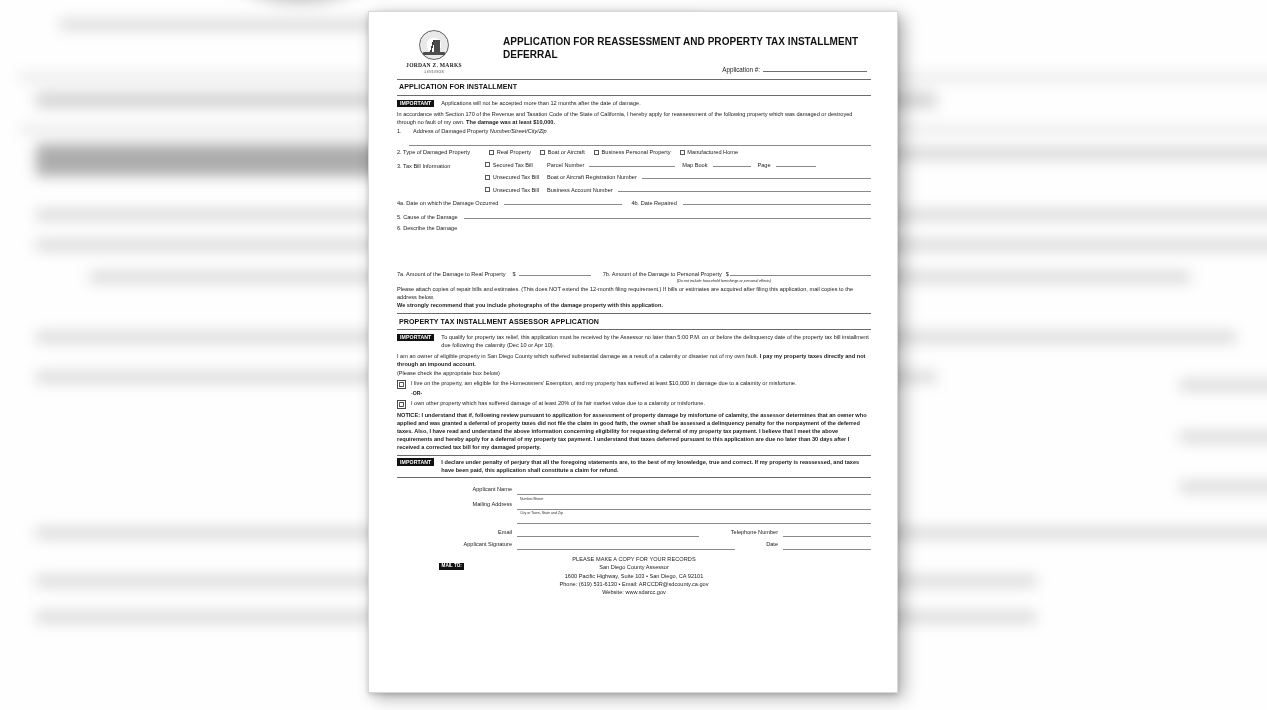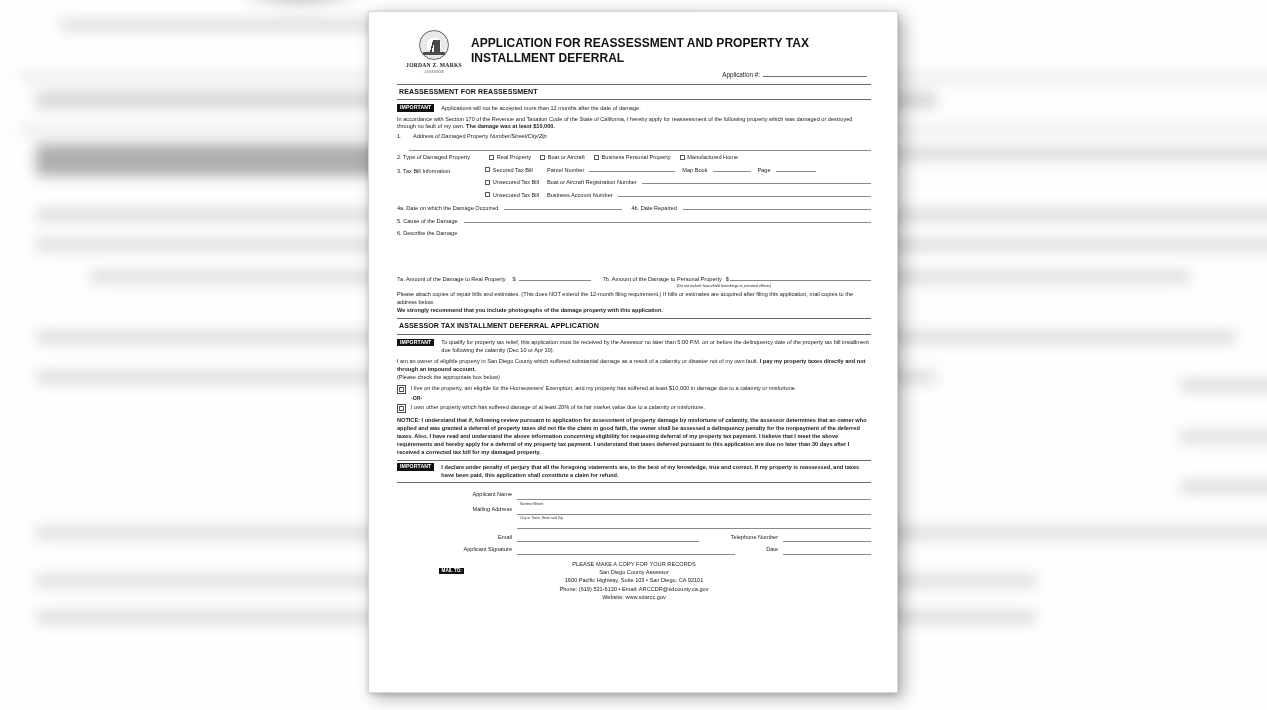--- a/index.html
+++ b/index.html
@@ -112,22 +112,22 @@
   }
   .assessor-sub {
     font-family: "Liberation Serif", serif;
     font-size: 3.3px;
     letter-spacing: .5px;
     color: #333;
     margin-top: .5px;
   }
   .hdr-txt { flex: 1; padding-top: 8px; }
   .title1 {
-    font-weight: 700; font-size: 12px; letter-spacing: .04px;
-    color: #111; line-height: 1.25;
+    font-weight: 700; font-size: 10px; letter-spacing: .04px;
+    color: #111; line-height: 1.25; margin-left: 32px;
   }
   .title2 {
     font-weight: 700; font-size: 7.2px; color: #111;
     line-height: 1.3; margin-top: .5px;
   }
   .appnum {
     margin-top: 4px;
     text-align: right;
     font-size: 6.3px;
     display: flex; justify-content: flex-end; align-items: baseline;
@@ -266,21 +266,21 @@
         </div>
         <div class="hdr-txt">
           <div class="title1">APPLICATION FOR REASSESSMENT AND PROPERTY TAX INSTALLMENT DEFERRAL</div>
           <div class="appnum">
             <span>Application #:</span>
             <span class="fill"></span>
           </div>
         </div>
       </div>
 
-      <div class="secbar">REASSESSMENT FOR REASSESSMENT</div>
+      <div class="secbar">APPLICATION FOR INSTALLMENT</div>
 
       <div class="imp-row">
         <span class="important-badge">IMPORTANT</span>
         <span class="imp-body">Applications will not be accepted more than 12 months after the date of damage.</span>
       </div>
 
       <p class="para"><span>In accordance with Section 170 of the Revenue and Taxation Code of the State of California, I hereby apply for reassessment of the following property which was damaged or destroyed through no fault of my own.</span> <span class="b">The damage was at least $10,000.</span></p>
 
       <div class="numline">
         <span class="n">1.</span>
@@ -346,21 +346,21 @@
         <span class="u" style="width:72px; margin-left:3px;"></span>
         <span style="margin-left:12px;">7b. Amount of the Damage to Personal Property</span>
         <span style="margin-left:4px;">$</span>
         <span class="u" style="flex:1; margin-left:1px;"></span>
       </div>
       <div style="text-align:center; font-size:3.7px; font-style:italic; margin-top:.6px; padding-left:180px;">(Do not include household furnishings or personal effects)</div>
 
       <p class="para" style="margin-top:1.4px;">Please attach copies of repair bills and estimates.  (This does NOT extend the 12-month filing requirement.)  If bills or estimates are acquired after filing this application, mail copies to the address below.</p>
       <p class="para b" style="margin-top:.6px;">We strongly recommend that you include photographs of the damage property with this application.</p>
 
-      <div class="secbar tight">ASSESSOR TAX INSTALLMENT DEFERRAL APPLICATION</div>
+      <div class="secbar tight">PROPERTY TAX INSTALLMENT ASSESSOR APPLICATION</div>
 
       <div class="imp-row">
         <span class="important-badge">IMPORTANT</span>
         <span class="imp-body">To qualify for property tax relief, this application must be received by the Assessor no later than 5:00 P.M. on or before the delinquency date of the property tax bill installment due following the calamity (Dec 10 or Apr 10).</span>
       </div>
 
       <p class="para"><span>I am an owner of eligible property in San Diego County which suffered substantial damage as a result of a calamity or disaster not of my own fault.</span> <span class="b">I pay my property taxes directly and not through an impound account.</span></p>
       <div style="margin-top:.8px;">(Please check the appropriate box below)</div>
 
       <div class="bigrow">

